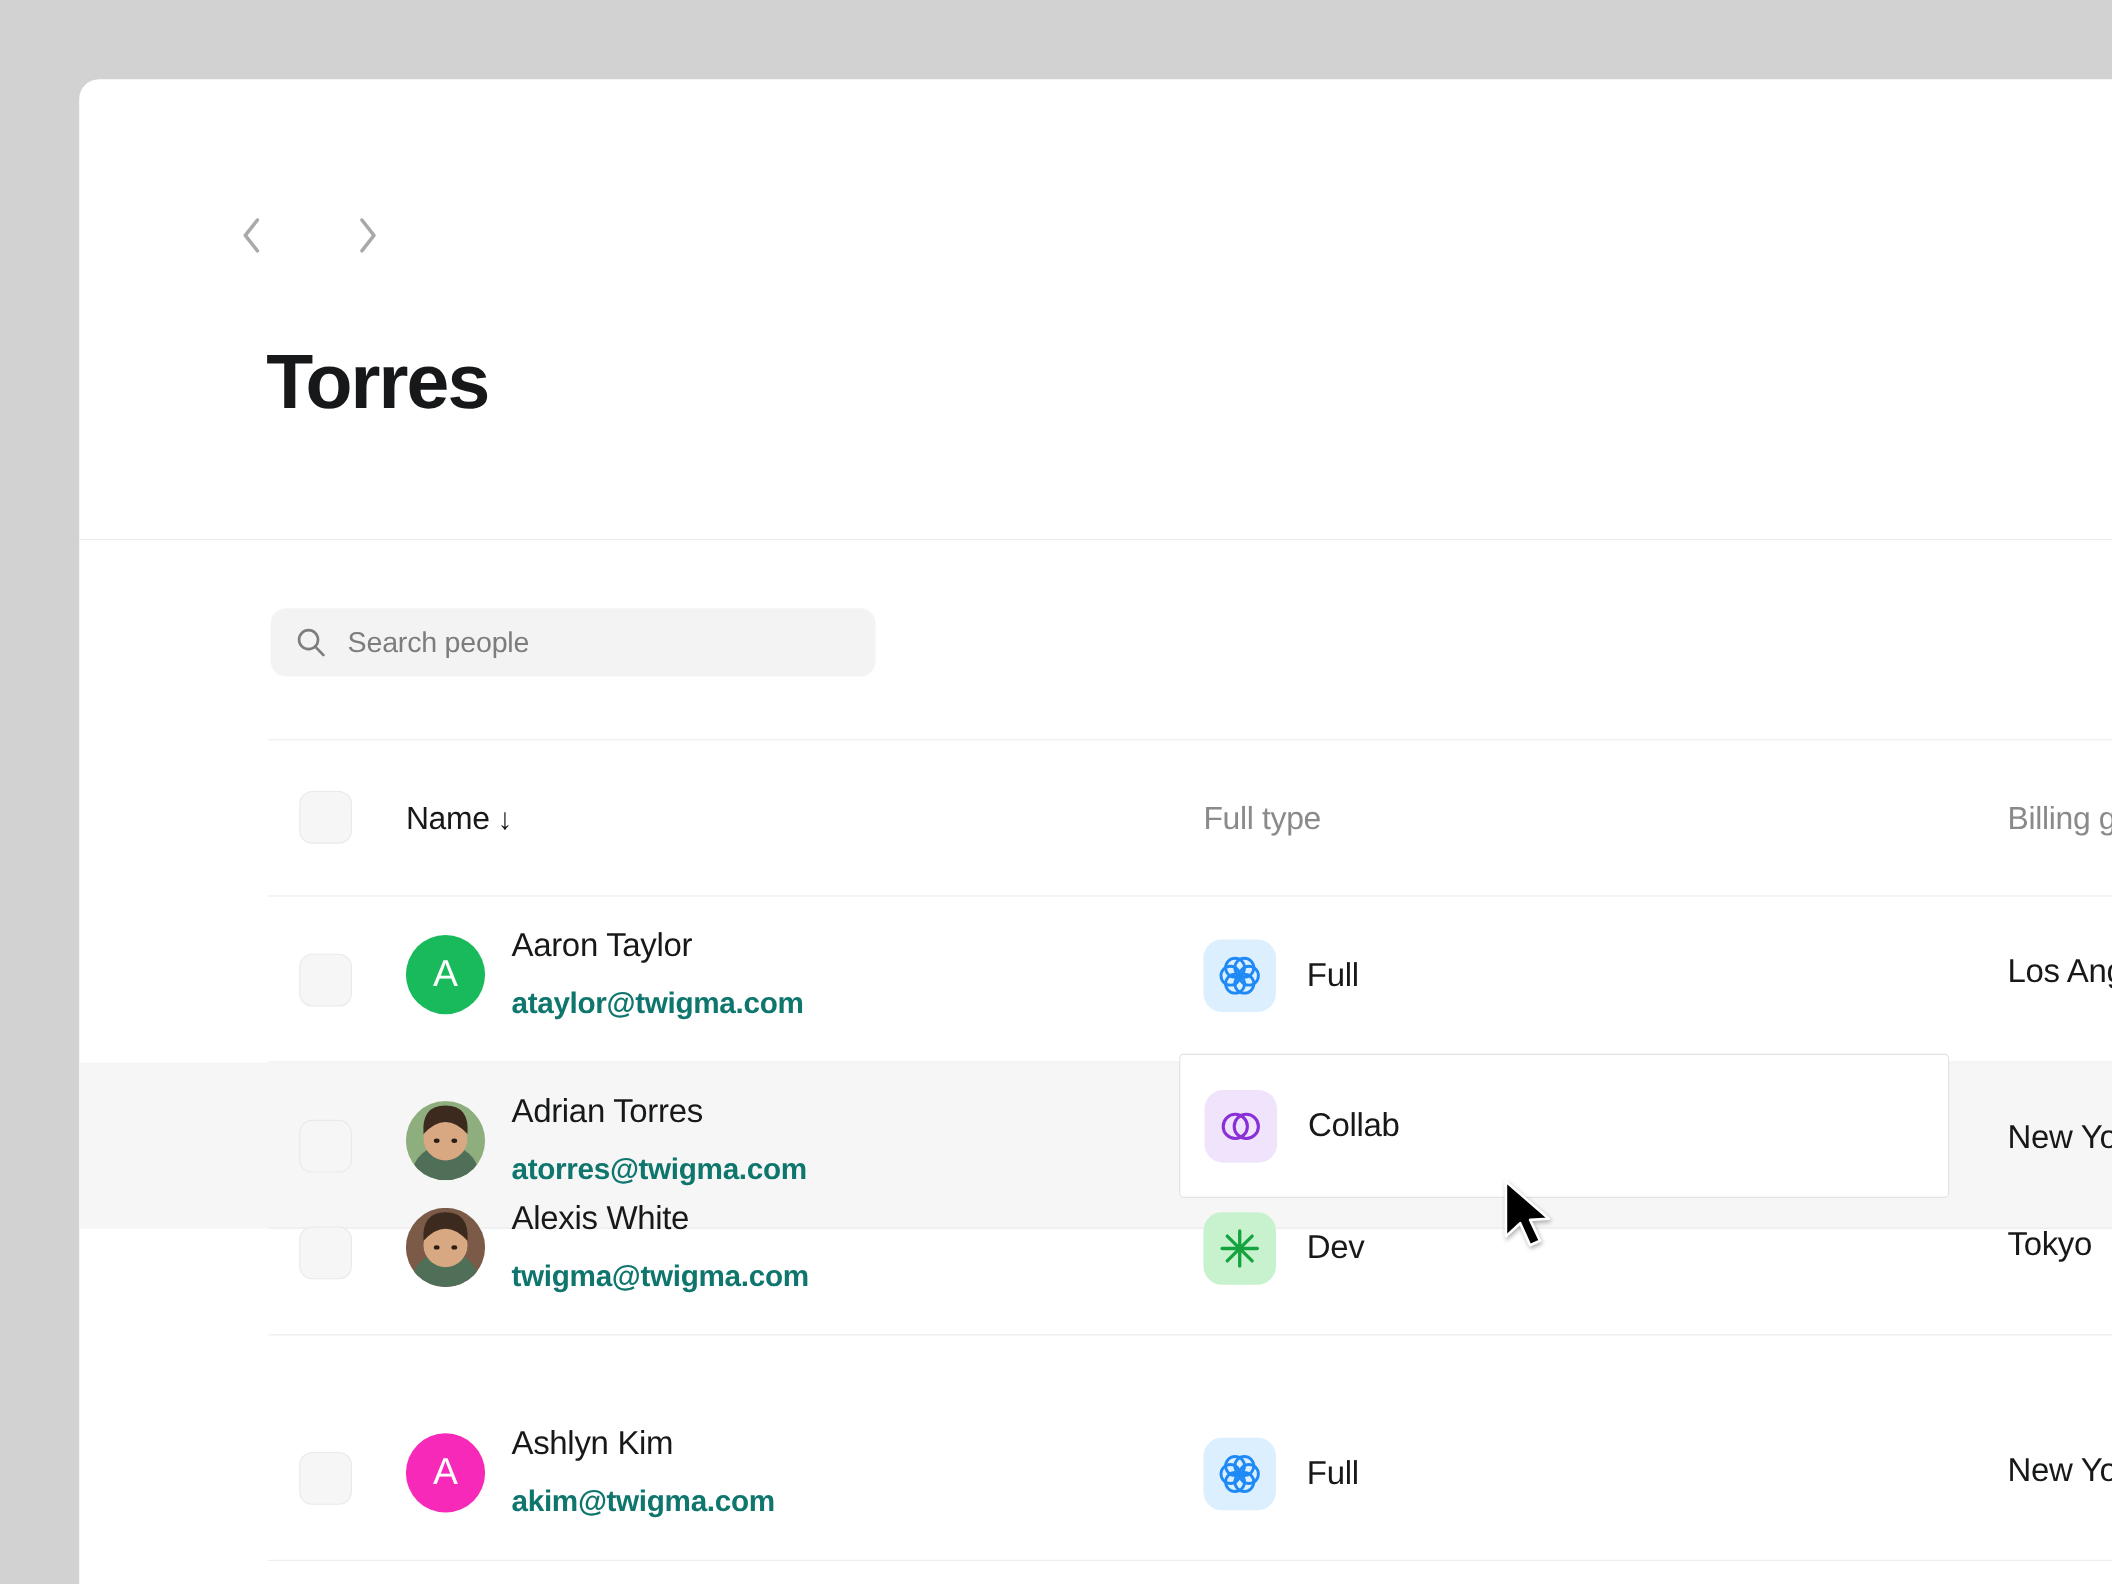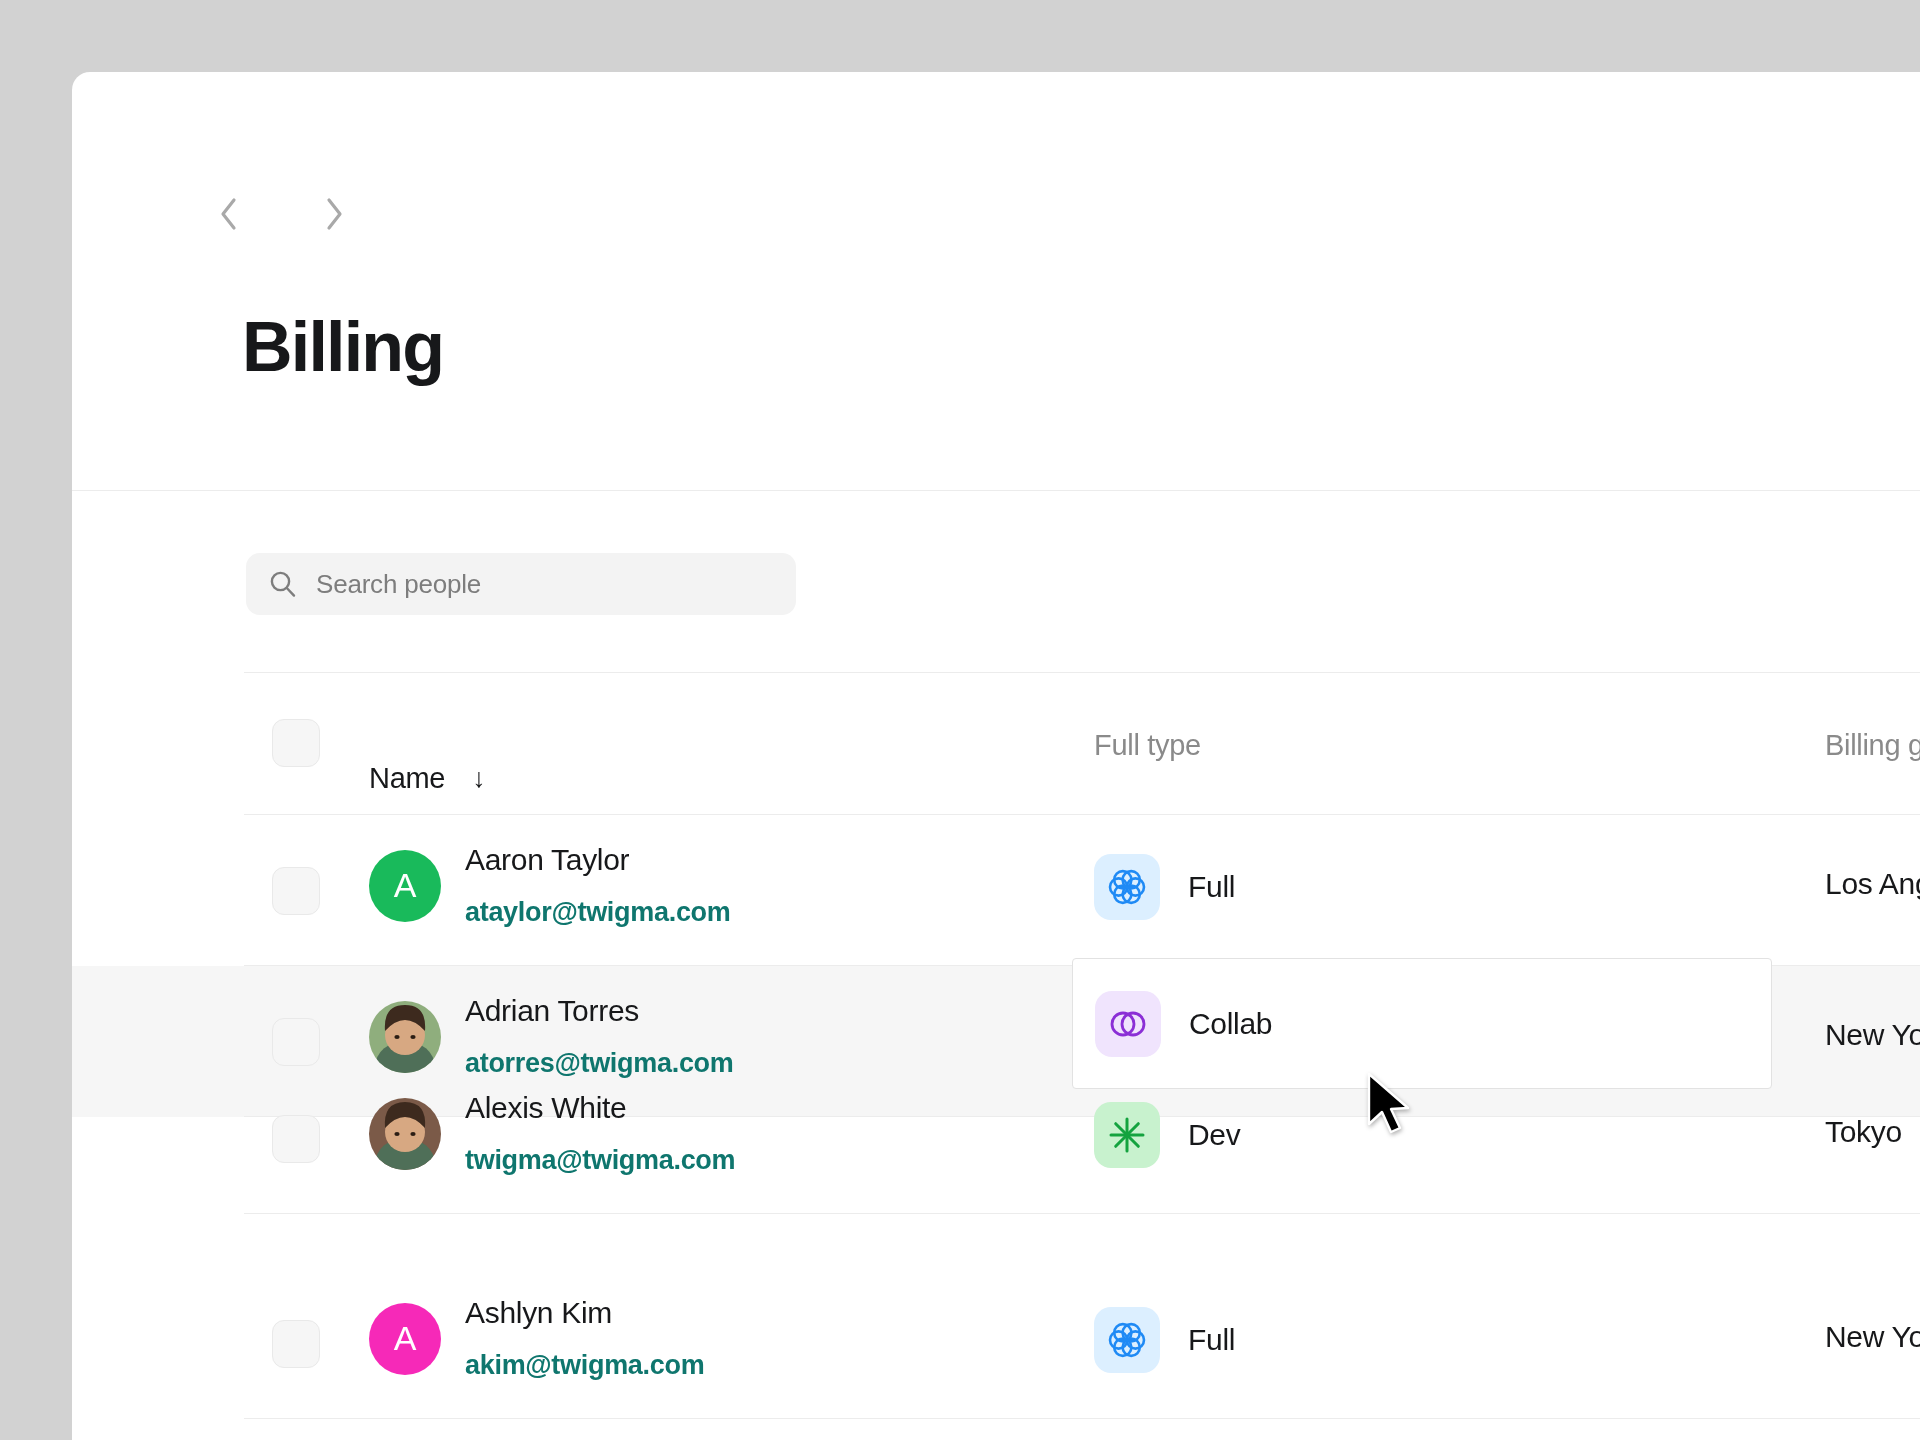--- a/index.html
+++ b/index.html
@@ -43,21 +43,21 @@
   .col-bill{position:absolute;left:1753px;}
   .checkbox{
     width:48px;height:48px;border-radius:12px;background:#f6f6f6;
     border:1px solid #e9e9e9;box-sizing:border-box;
   }
   .head-row{position:absolute;left:0;top:600px;width:100%;height:142px;}
   .head-row .col-check{top:47px;}
   .head-row .col-name,.head-row .col-seat,.head-row .col-bill{
     top:57px;font-size:29px;letter-spacing:-0.3px;
   }
-  .head-row .col-name{color:#17181a;font-weight:400;display:flex;align-items:center;gap:27px;margin-top:33px;}
+  .head-row .col-name{color:#17181a;font-weight:400;display:flex;align-items:center;gap:7px;}
   .head-row .col-seat,.head-row .col-bill{color:#8a8a8a;}
   .sort-arrow{font-size:27px;color:#17181a;}
   .head-row .col-bill{white-space:nowrap;}
   
   .row{position:absolute;left:0;width:100%;height:151px;}
   .row .row-bg{position:absolute;left:0;top:0;width:100%;height:100%;}
   .row.hl .row-bg{background:#f6f6f6;}
   .row .divider{position:absolute;left:172px;bottom:0;width:1676px;height:1px;background:#ececec;}
   .row .col-check{top:52px;}
   .person{position:absolute;left:297px;top:28px;display:flex;align-items:center;gap:24px;}
@@ -91,21 +91,21 @@
     <svg class="chev" viewBox="0 0 22 34">
       <path d="M16 3 L5 17 L16 31"></path>
     </svg>
   </div>
   <div class="nav-btn nav-fwd">
     <svg class="chev" viewBox="0 0 22 34">
       <path d="M6 3 L17 17 L6 31"></path>
     </svg>
   </div>
 
-  <div class="page-title">Billing</div>
+  <div class="page-title">Torres</div>
   <div class="header-rule"></div>
 
   <div class="search-box">
     <svg class="search-icon" viewBox="0 0 30 30">
       <circle cx="12.5" cy="12.5" r="8.6"></circle>
       <line x1="18.8" y1="19" x2="26" y2="26.6"></line>
     </svg>
     <span class="search-ph">Search people</span>
   </div>
 

